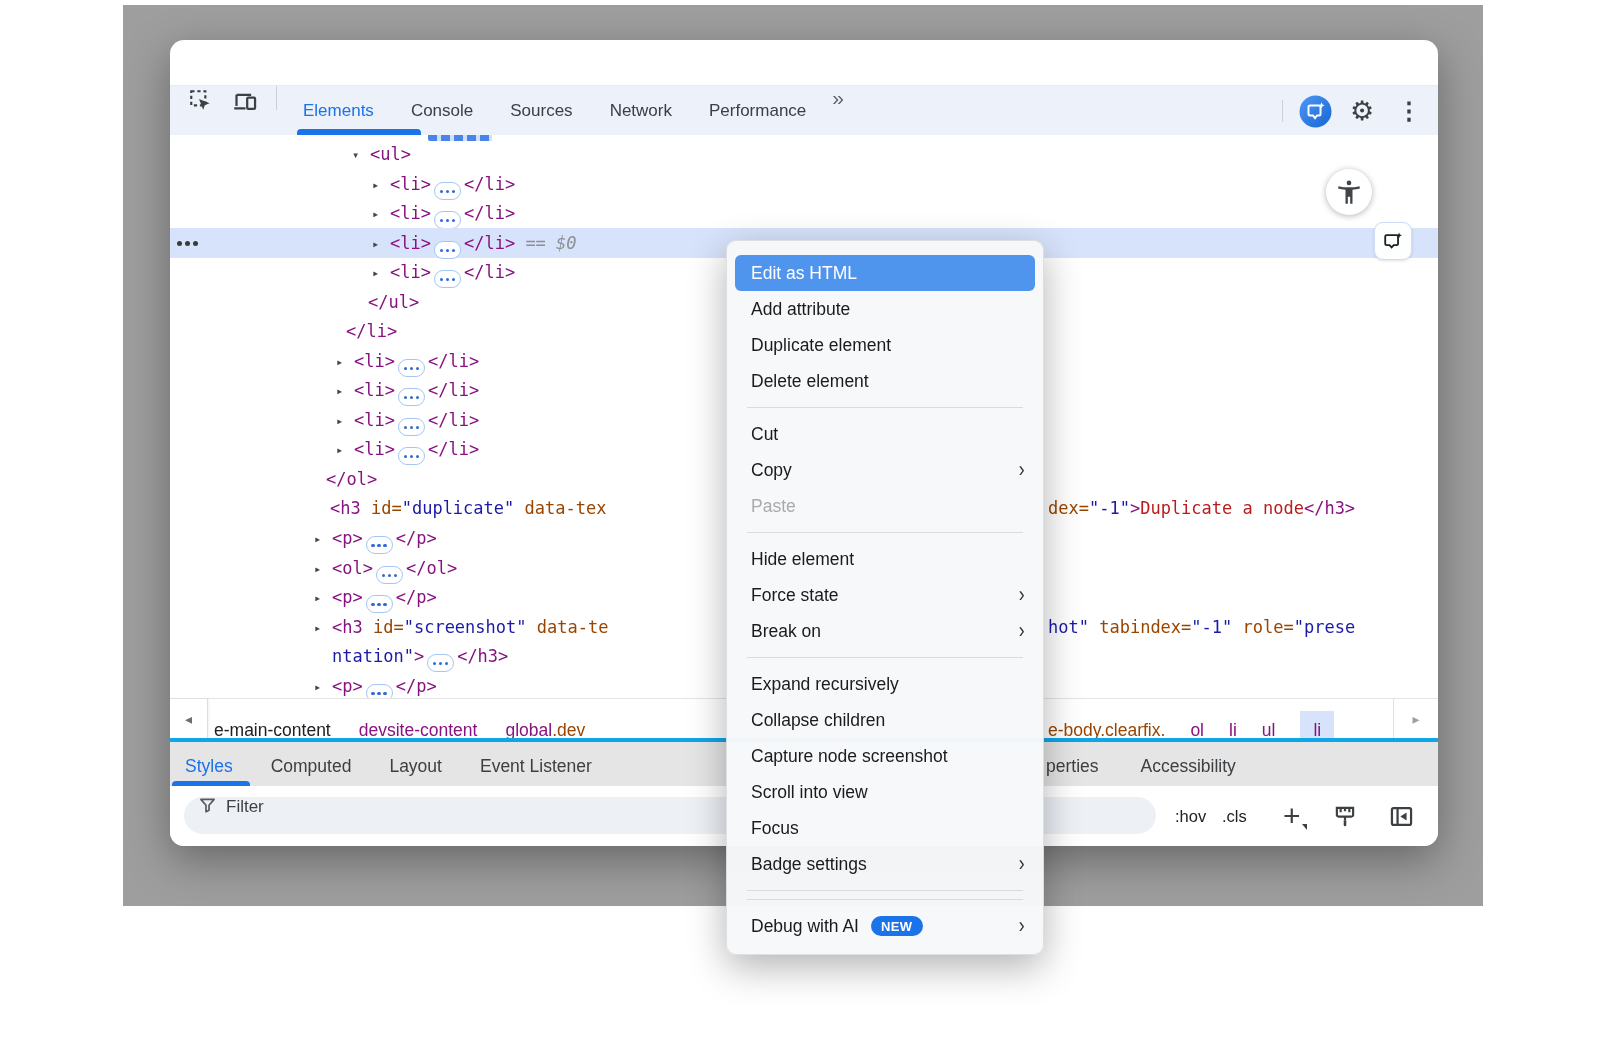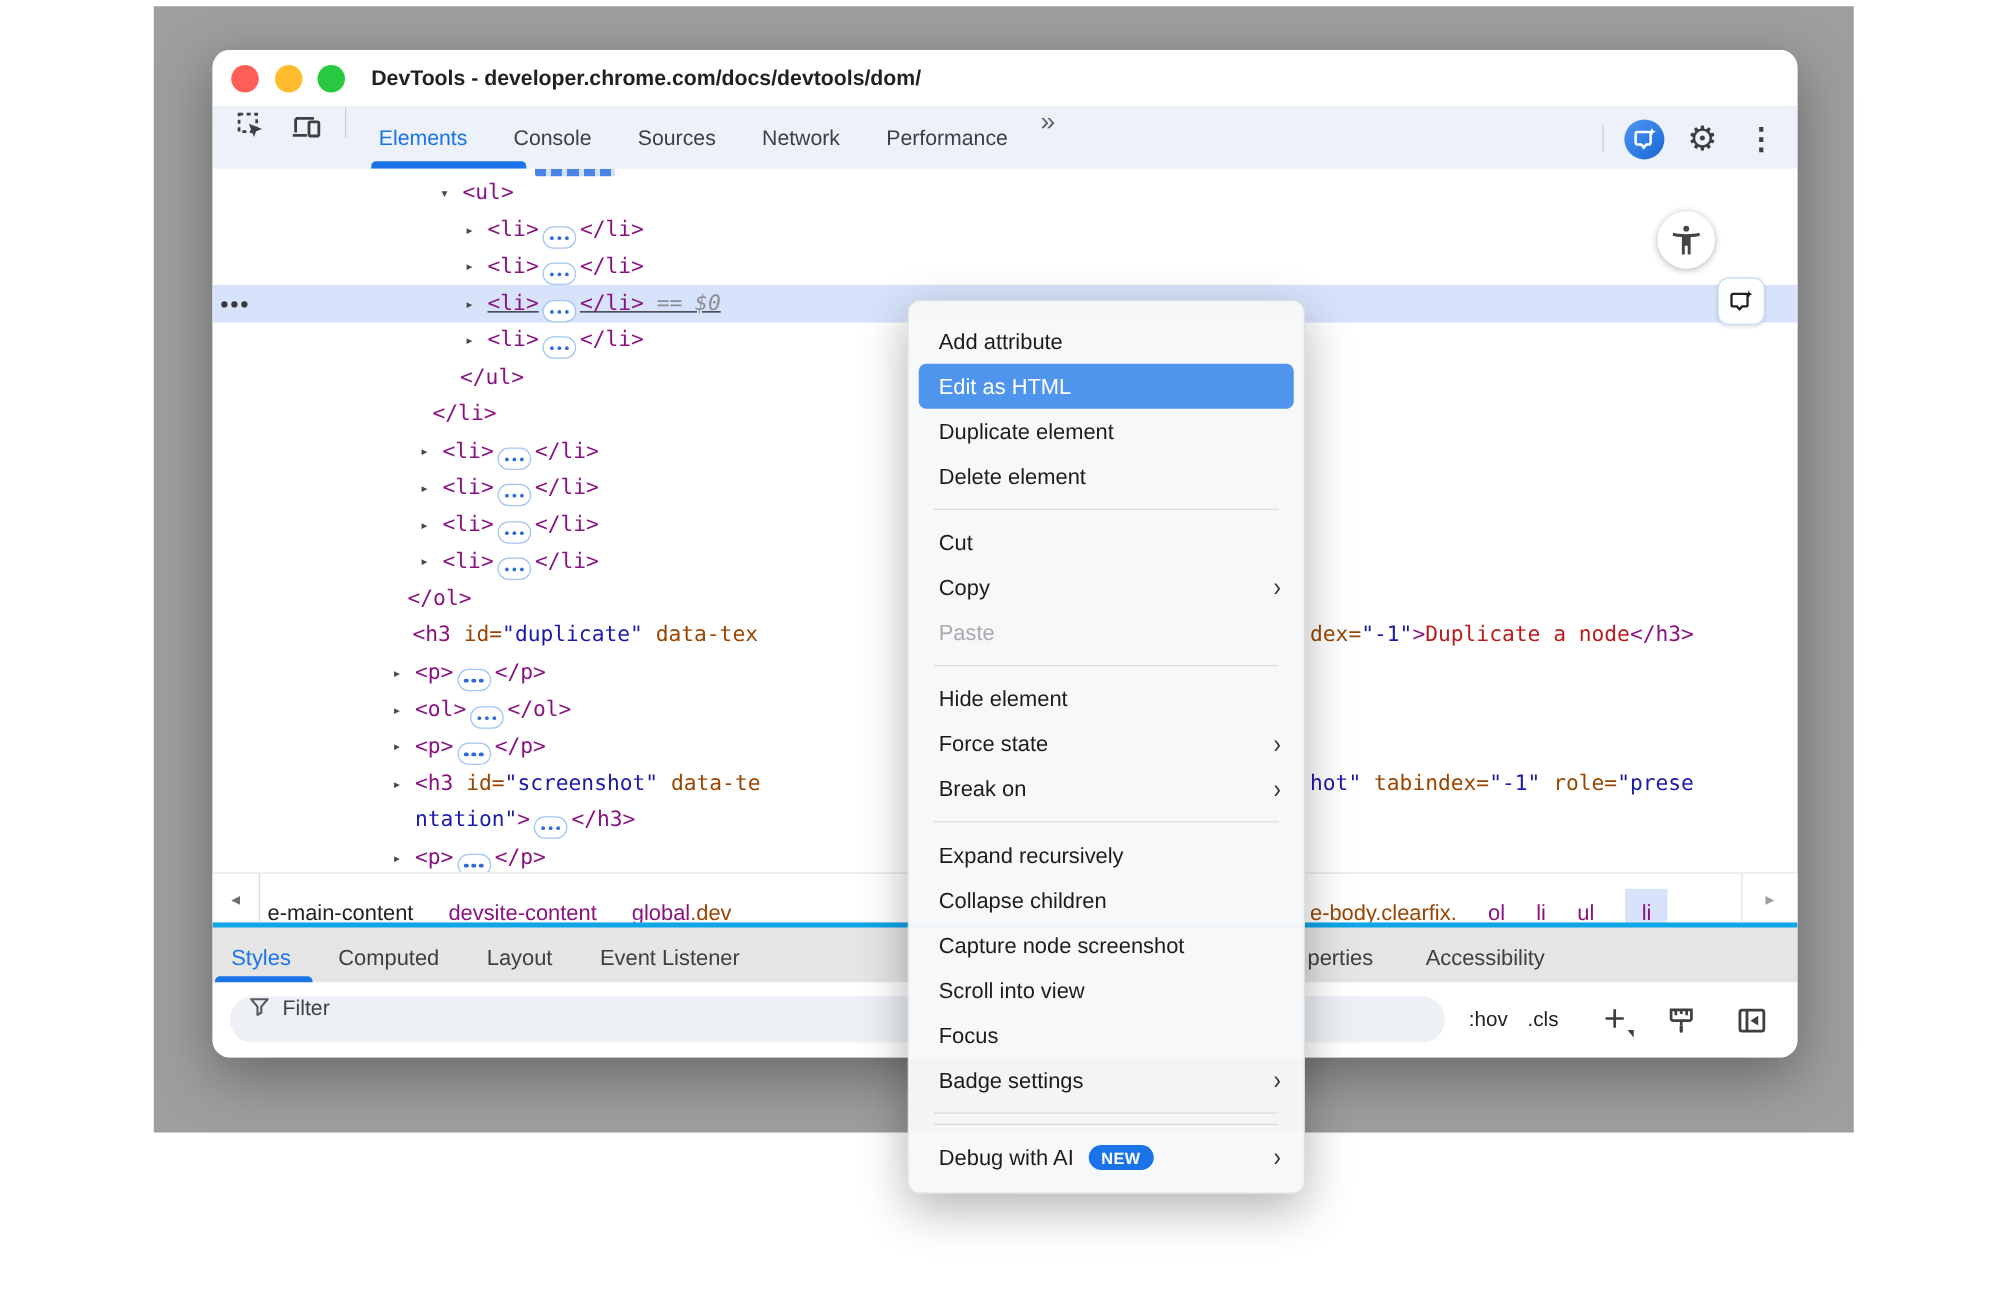--- a/index.html
+++ b/index.html
@@ -102,26 +102,20 @@
   svg{display:block}
 </style>
 </head>
 <body>
 
 <div class="stage">
   <div class="backdrop"></div>
 
   <div class="win">
 
-    <div class="titlebar">
-      <span class="tl red"></span>
-      <span class="tl yel"></span>
-      <span class="tl grn"></span>
-      <div class="title">DevTools - developer.chrome.com/docs/devtools/dom/</div>
-    </div>
 
     <div class="toolbar">
       <span class="tbicon">
         <svg width="26" height="26" viewBox="0 0 24 24" fill="none">
           <rect x="3" y="3" width="13" height="13" stroke="#3c4043" stroke-width="2" stroke-dasharray="3 2.6" fill="none"></rect>
           <path d="M10.2 10.2 L20 14 L15.6 15.6 L14 20 Z" fill="#3c4043"></path>
         </svg>
       </span>
       <span class="tbicon">
         <svg width="27" height="27" viewBox="0 0 24 24" fill="none">
@@ -166,21 +160,21 @@
 
     <div class="dom-row" style="left: 182px; top: 4px;"><span class="k-arr">▾</span><span class="k-tag">&lt;ul&gt;</span></div>
         <div class="dom-row" style="left: 202px; top: 34px;"><span class="k-arr">▸</span><span class="k-tag">&lt;li&gt;</span><span class="pill"><i></i><i></i><i></i></span><span class="k-tag">&lt;/li&gt;</span></div>
         <div class="dom-row" style="left: 202px; top: 63px;"><span class="k-arr">▸</span><span class="k-tag">&lt;li&gt;</span><span class="pill"><i></i><i></i><i></i></span><span class="k-tag">&lt;/li&gt;</span></div>
         <div class="rowband" style="top: 93px;"></div>
         <div class="rowdots" style="top: 93px;">
           <i></i>
           <i></i>
           <i></i>
         </div>
-        <div class="dom-row" style="left: 202px; top: 93px; text-decoration: underline;"><span class="k-arr">▸</span><span class="k-tag">&lt;li&gt;</span><span class="pill"><i></i><i></i><i></i></span><span class="k-tag">&lt;/li&gt;</span><span class="k-gray"> == </span><span class="k-dollar">$0</span></div>
+        <div class="dom-row" style="left: 202px; top: 93px;"><span class="k-arr">▸</span><span class="k-tag">&lt;li&gt;</span><span class="pill"><i></i><i></i><i></i></span><span class="k-tag">&lt;/li&gt;</span><span class="k-gray"> == </span><span class="k-dollar">$0</span></div>
         <div class="dom-row" style="left: 202px; top: 122px;"><span class="k-arr">▸</span><span class="k-tag">&lt;li&gt;</span><span class="pill"><i></i><i></i><i></i></span><span class="k-tag">&lt;/li&gt;</span></div>
         <div class="dom-row" style="left: 198px; top: 152px;"><span class="k-tag">&lt;/ul&gt;</span></div>
         <div class="dom-row" style="left: 176px; top: 181px;"><span class="k-tag">&lt;/li&gt;</span></div>
         <div class="dom-row" style="left: 166px; top: 211px;"><span class="k-arr">▸</span><span class="k-tag">&lt;li&gt;</span><span class="pill"><i></i><i></i><i></i></span><span class="k-tag">&lt;/li&gt;</span></div>
         <div class="dom-row" style="left: 166px; top: 240px;"><span class="k-arr">▸</span><span class="k-tag">&lt;li&gt;</span><span class="pill"><i></i><i></i><i></i></span><span class="k-tag">&lt;/li&gt;</span></div>
         <div class="dom-row" style="left: 166px; top: 270px;"><span class="k-arr">▸</span><span class="k-tag">&lt;li&gt;</span><span class="pill"><i></i><i></i><i></i></span><span class="k-tag">&lt;/li&gt;</span></div>
         <div class="dom-row" style="left: 166px; top: 299px;"><span class="k-arr">▸</span><span class="k-tag">&lt;li&gt;</span><span class="pill"><i></i><i></i><i></i></span><span class="k-tag">&lt;/li&gt;</span></div>
         <div class="dom-row" style="left: 156px; top: 329px;"><span class="k-tag">&lt;/ol&gt;</span></div>
         <div class="dom-row" style="left: 160px; top: 358px;"><span class="k-tag">&lt;h3</span><span class="k-text"> </span><span class="k-attr">id=</span><span class="k-val">"duplicate"</span><span class="k-attr"> data-tex</span></div>
         <div class="dom-row" style="left: 878px; top: 358px;"><span class="k-attr">dex=</span><span class="k-val">"-1"</span><span class="k-tag">&gt;</span><span class="k-text">Duplicate a node</span><span class="k-tag">&lt;/h3&gt;</span></div>
@@ -259,29 +253,29 @@
         <svg width="27" height="27" viewBox="0 0 24 24" fill="none">
           <rect x="3.5" y="4.5" width="17" height="15" rx="1.5" stroke="#3c4043" stroke-width="2"></rect>
           <path d="M8.5 4.5v15" stroke="#3c4043" stroke-width="2"></path>
           <path d="M16.5 8.5v7L11 12z" fill="#3c4043"></path>
         </svg>
       </span>
     </div>
   </div>
 
   <div class="menu" id="ctx-menu">
-      <div class="mi">
-        <span class="lbl">Add attribute</span>
-        <span class="sp"></span>
-      </div>
       <div class="mi hl">
         <span class="lbl">Edit as HTML</span>
         <span class="sp"></span>
       </div>
       <div class="mi">
+        <span class="lbl">Add attribute</span>
+        <span class="sp"></span>
+      </div>
+      <div class="mi">
         <span class="lbl">Duplicate element</span>
         <span class="sp"></span>
       </div>
       <div class="mi">
         <span class="lbl">Delete element</span>
         <span class="sp"></span>
       </div>
       <div class="msep"></div>
       <div class="mi">
         <span class="lbl">Cut</span>

